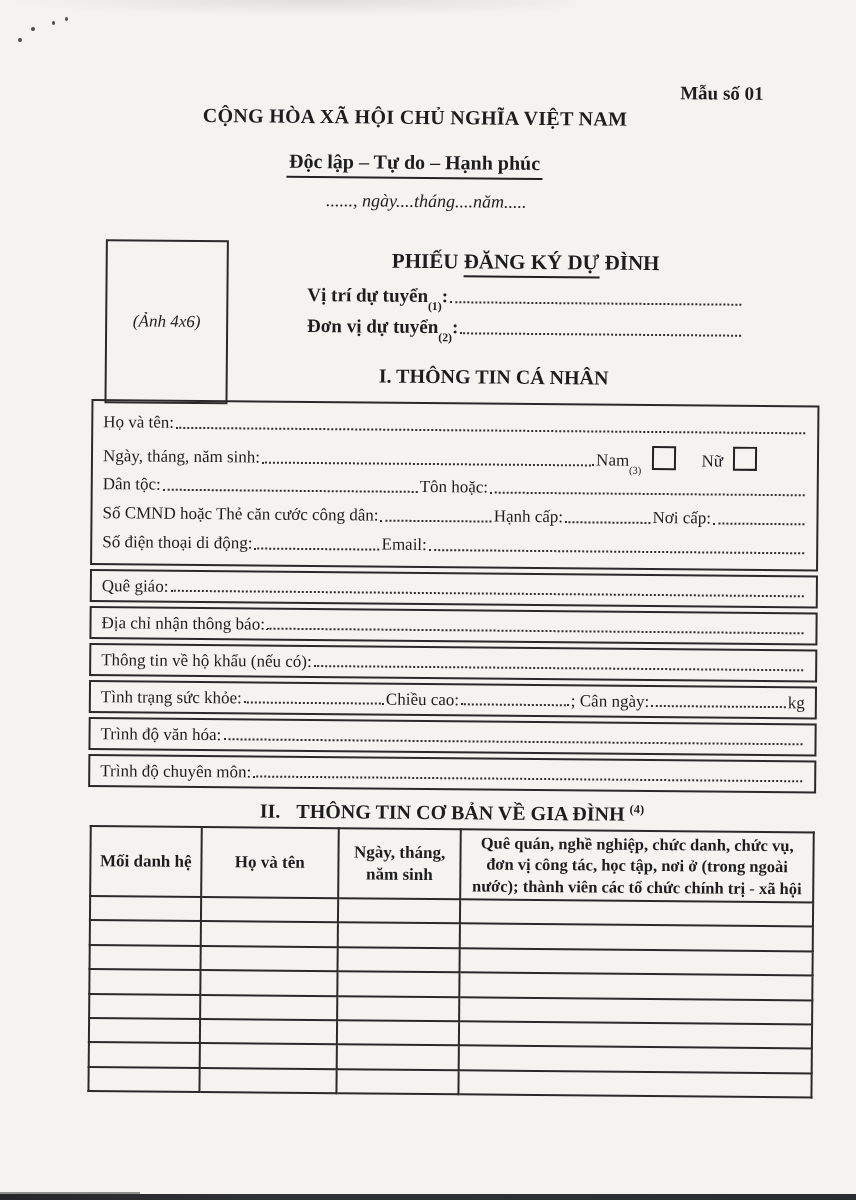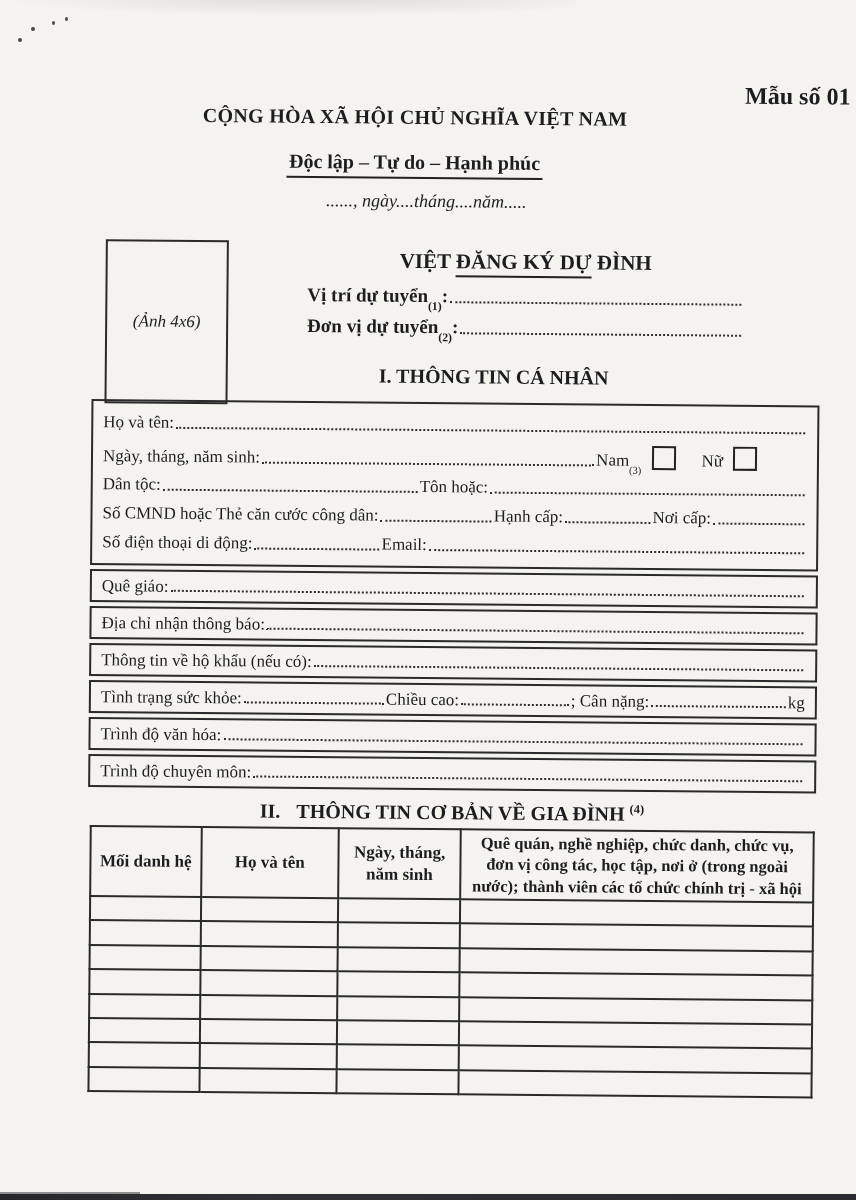--- a/index.html
+++ b/index.html
@@ -15,22 +15,22 @@
     content:'';position:absolute;top:0;left:280;width:576px;height:16px;
     background:radial-gradient(ellipse at 55% 0%, rgba(175,175,168,0.30), rgba(175,175,168,0) 70%);
   }
   .speck{position:absolute;background:#4a4a4a;border-radius:50%;}
   .content{
     position:absolute;inset:0;
     transform:rotate(0.5deg);
     transform-origin:428px 0px;
   }
   .form-number{
-    position:absolute;top:80px;left:746px;
-    font-weight:bold;font-size:24px;white-space:nowrap;
+    position:absolute;top:80px;left:681px;
+    font-weight:bold;font-size:19px;white-space:nowrap;
   }
   .nat-header{position:absolute;top:106px;left:0;right:0;text-align:center;padding-right:24px;}
   .nat-line1{font-weight:bold;font-size:20px;letter-spacing:0.3px;}
   .nat-line2{display:inline-block;margin-top:4px;font-weight:bold;font-size:20px;
     border-bottom:2px solid #222;padding:0 2px 3px 2px;}
   .date-line{position:absolute;top:191px;left:0;right:0;text-align:center;
     font-style:italic;font-size:18px;}
   .photo-box{
     position:absolute;left:108px;top:242px;width:119px;height:160px;
     border:2px solid #2a2a2a;display:flex;align-items:center;justify-content:center;
@@ -99,21 +99,21 @@
       <span class="nat-line2">Độc lập – Tự do – Hạnh phúc</span>
     </div>
 
     <div class="date-line">......, ngày....tháng....năm.....</div>
 
     <div class="photo-box">
       <span>(Ảnh 4x6)</span>
     </div>
 
     <div class="title-block">
-      <span>VIỆT </span><span class="title-underlined">ĐĂNG KÝ DỰ</span><span> ĐÌNH</span>
+      <span>PHIẾU </span><span class="title-underlined">ĐĂNG KÝ DỰ</span><span> ĐÌNH</span>
     </div>
 
     <div class="reg-line reg-pos">
       <span class="lbl">Vị trí dự tuyển </span>
         <sup>(1)</sup>
         <span>:</span>
       <span class="leader"></span>
     </div>
 
     <div class="reg-line reg-unit">
@@ -178,21 +178,21 @@
       <div class="box box-single">
         <span class="lbl">Thông tin về hộ khẩu (nếu có):</span>
         <span class="leader"></span>
       </div>
 
       <div class="box box-single">
         <span class="lbl">Tình trạng sức khỏe:</span>
         <span class="leader" style="flex-grow:1.3;"></span>
         <span class="lbl">Chiều cao:</span>
         <span class="leader"></span>
-        <span class="lbl">; Cân nặng: </span>
+        <span class="lbl">; Cân ngày: </span>
         <span class="leader" style="flex-grow:1.25;"></span>
         <span class="lbl">kg</span>
       </div>
 
       <div class="box box-single">
         <span class="lbl">Trình độ văn hóa:</span>
         <span class="leader"></span>
       </div>
 
       <div class="box box-single">

